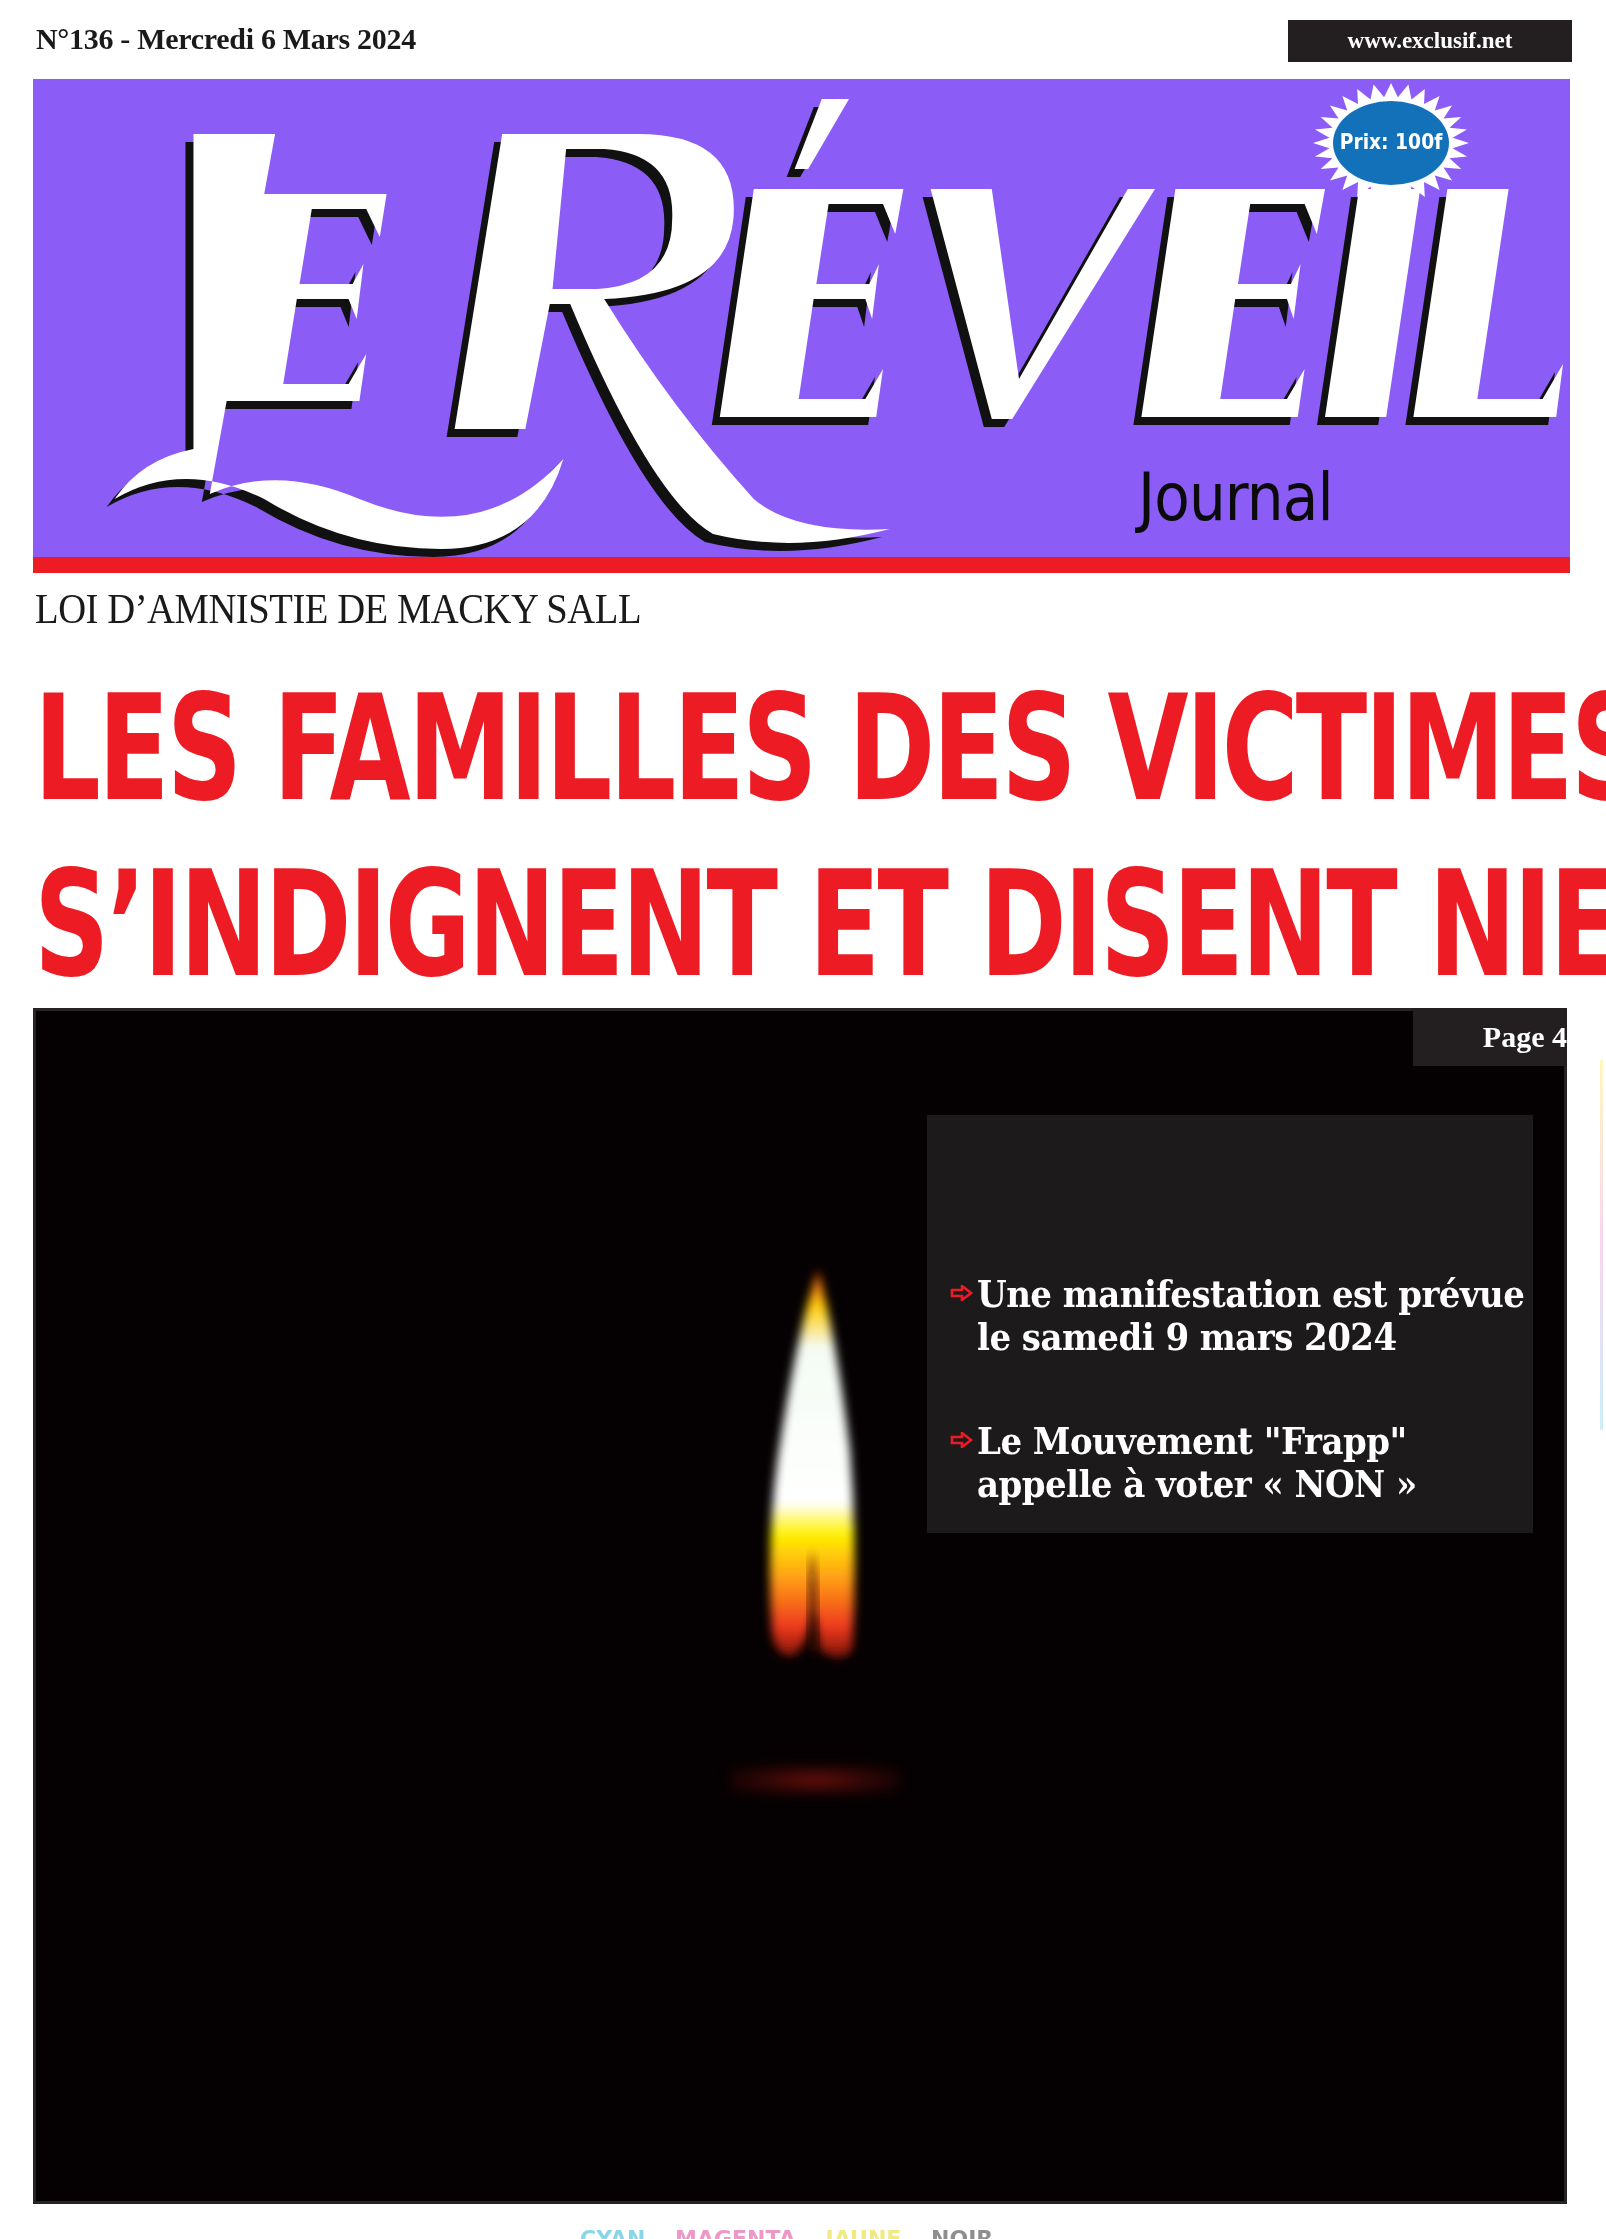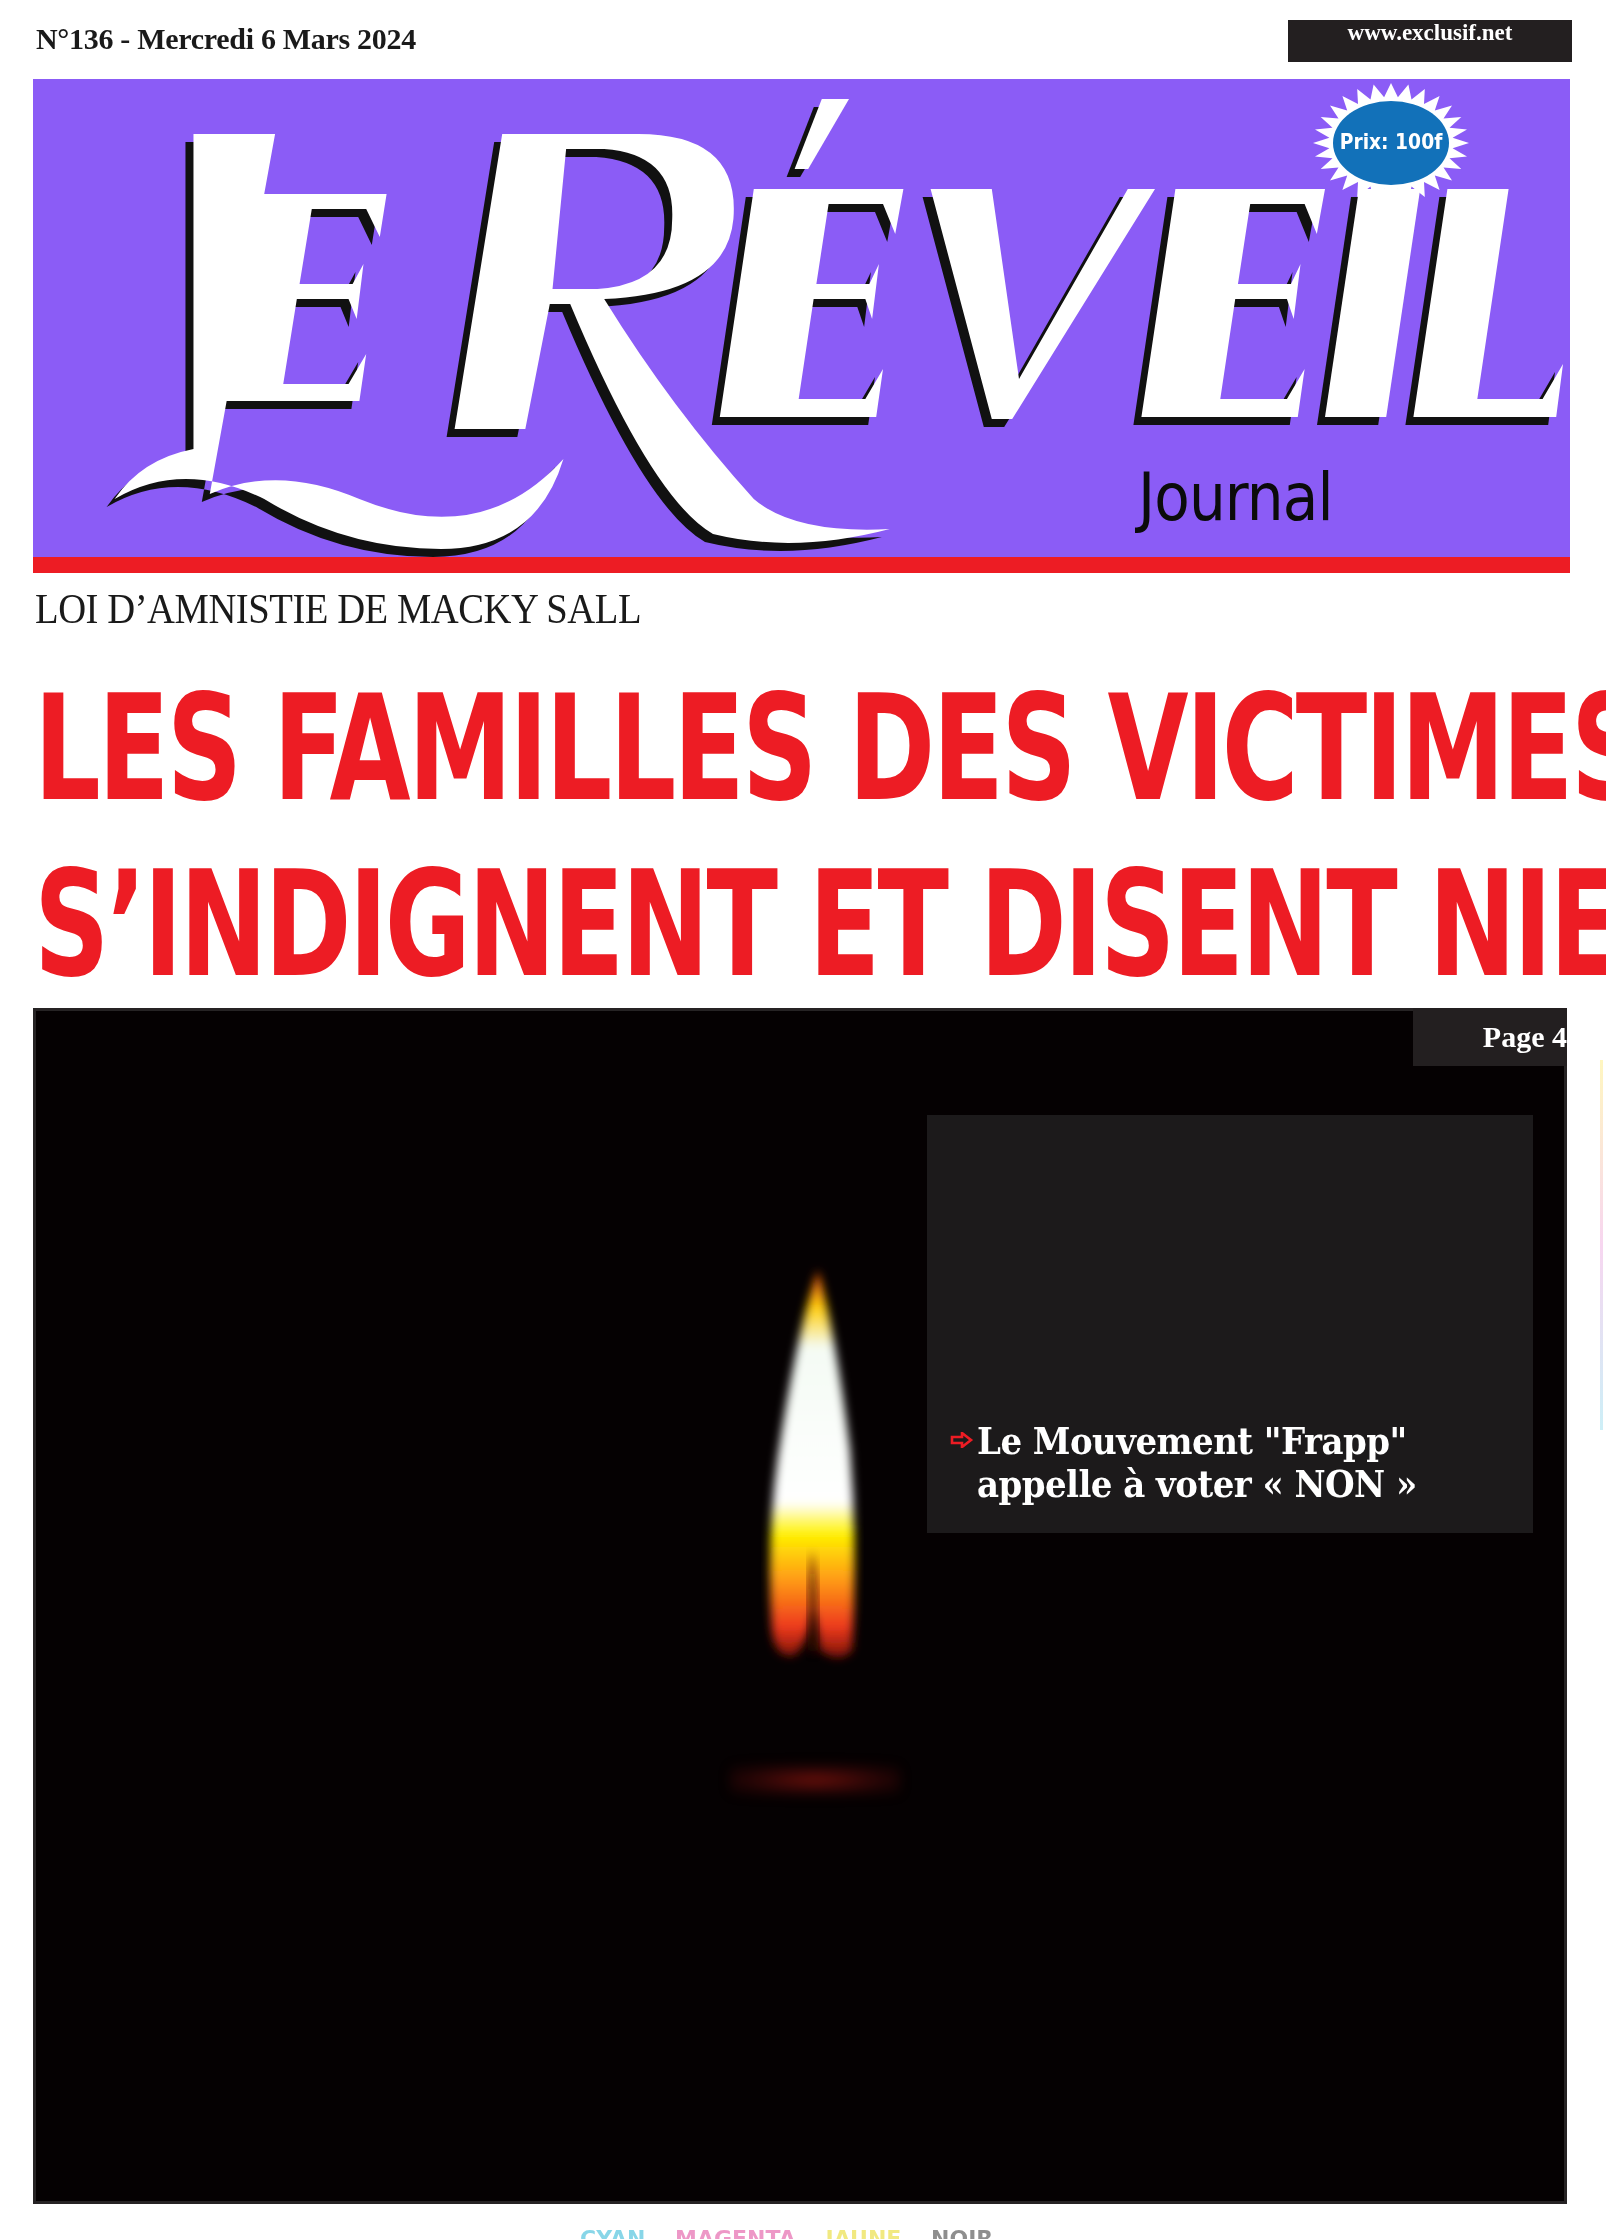--- a/index.html
+++ b/index.html
@@ -6,21 +6,21 @@
   body { width: 1606px; height: 2239px; position: relative; overflow: hidden; font-family: "Liberation Serif", serif; }
 
   .issue-line {
     position: absolute; left: 36px; top: 22px;
     font-family: "Liberation Serif", serif; font-weight: bold;
     font-size: 30px; color: #1a1a1a; letter-spacing: -0.3px;
   }
   .site-badge {
     position: absolute; left: 1288px; top: 20px; width: 284px; height: 42px;
     background: #231f20; color: #ffffff;
-    display: flex; justify-content: center;
+    display: flex; align-items: center; justify-content: center;
     font-family: "Liberation Serif", serif; font-weight: bold; font-size: 23px;
   }
 
   .masthead {
     position: absolute; left: 33px; top: 79px; width: 1537px; height: 478px;
     background: #8b5cf6; overflow: hidden;
   }
   .masthead-red {
     position: absolute; left: 33px; top: 557px; width: 1537px; height: 16px;
     background: #ed1c24;
@@ -167,20 +167,29 @@
   <path d="M78 20 Q95 80 110 200 Q118 300 112 400 Q100 415 80 400 Q75 360 72 360 Q70 390 55 405 Q35 410 32 380 Q25 280 42 180 Q60 70 78 20 Z" fill="url(#flameG)" filter="url(#blur)"></path>
   <path d="M72 300 Q80 340 78 400 Q72 405 68 400 Q66 340 72 300 Z" fill="#3a0a05" filter="url(#blur)" opacity="0.7"></path>
 </svg>
 <div class="base-glow"></div>
 
 <div class="page-tab">
   <span>Page 4</span>
 </div>
 
 <div class="bullet-panel">
+  <div class="bullet" style="top:158px;">
+    <svg class="bullet-arrow" width="22" height="16" viewBox="0 0 22 16">
+      <path d="M1 5 L11 5 L11 1 L20 8 L11 15 L11 11 L1 11 Z" fill="none" stroke="#ed1c24" stroke-width="2.6"></path>
+    </svg>
+    <div class="bullet-text">
+      <div>Une manifestation est prévue</div>
+      <div>le samedi 9 mars 2024</div>
+    </div>
+  </div>
   <div class="bullet" style="top:305px;">
     <svg class="bullet-arrow" width="22" height="16" viewBox="0 0 22 16">
       <path d="M1 5 L11 5 L11 1 L20 8 L11 15 L11 11 L1 11 Z" fill="none" stroke="#ed1c24" stroke-width="2.6"></path>
     </svg>
     <div class="bullet-text">
       <div>Le Mouvement "Frapp"</div>
       <div>appelle à voter « NON »</div>
     </div>
   </div>
 </div>

